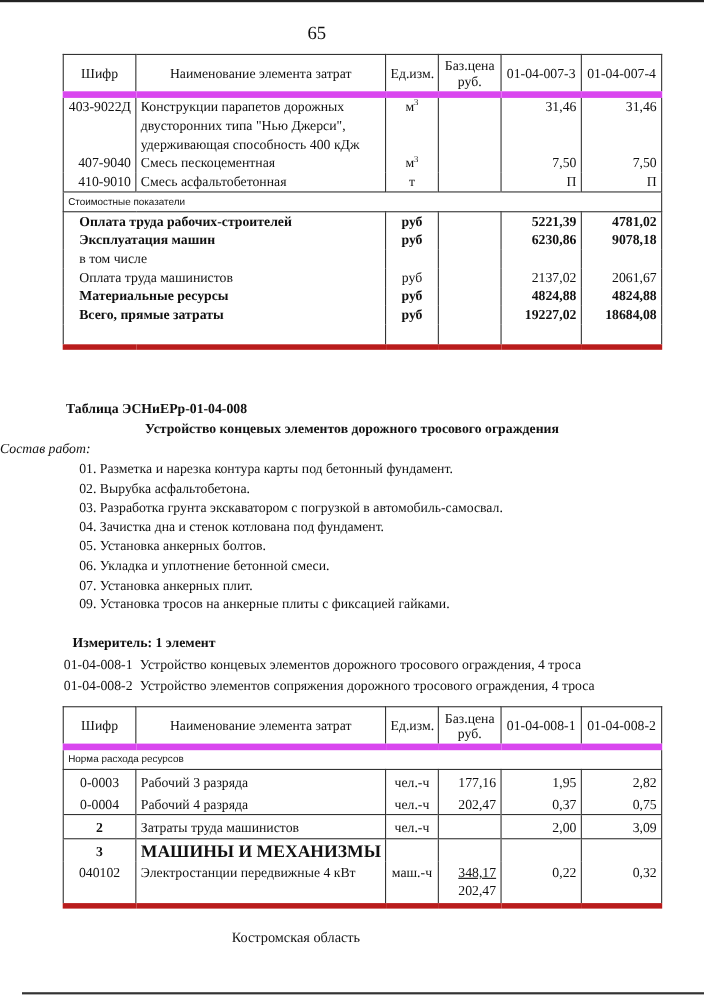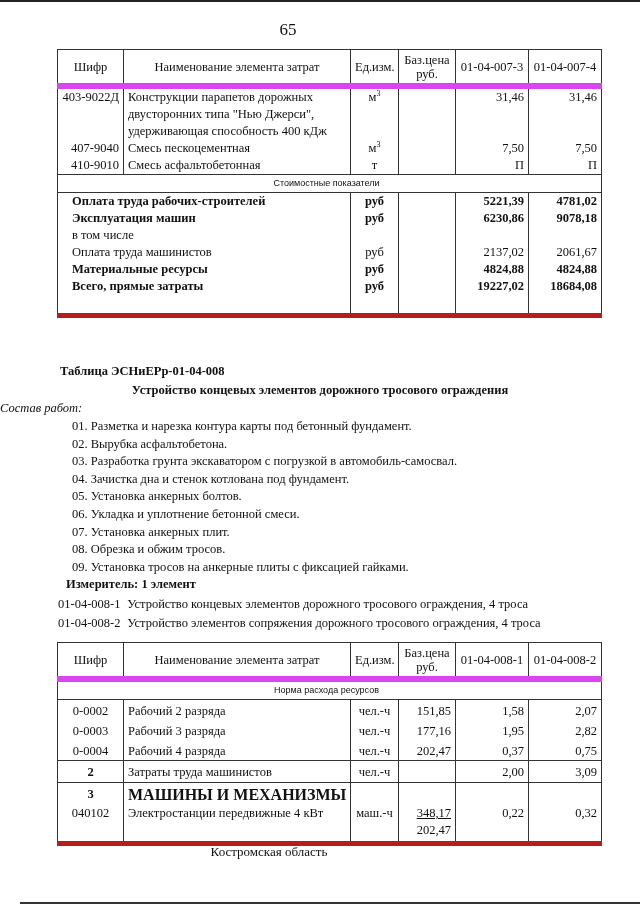--- a/index.html
+++ b/index.html
@@ -8,21 +8,21 @@
   .edge-top { position:absolute; left:0; top:0; width:640px; height:2px; background:#222; }
   .edge-bot { position:absolute; left:20px; top:902px; width:620px; height:2px; background:#333; }
   .page-num { position:absolute; top:20px; left:0; width:520px; text-align:center; font-size:17px;margin-left:28px; }
   table.t { position:absolute; left:57px; border-collapse:collapse; width:544px; table-layout:fixed; }
   table.t td { border-left:1px solid #333; border-right:1px solid #333; padding:0 4px; vertical-align:top;
                line-height:17px; height:17px; white-space:nowrap; }
   table.t tr.hdr td { border-top:1px solid #333; border-bottom:6px solid #d946ef; text-align:center; vertical-align:middle; height:33px; line-height:14px; }
   table.t td.c { text-align:center; }
   table.t td.r { text-align:right; }
   table.t td.b { font-weight:bold; }
-  table.t tr.span td { border-bottom:1px solid #333; border-top:1px solid #333; text-align:center;
+  table.t tr.span td { border-bottom:1px solid #333; border-top:1px solid #333; text-align:left;
                        font-family:"Liberation Sans", sans-serif; font-size:9px; height:17px; }
   table.t tr.last td { border-bottom:5px solid #b91c1c; }
   table.t tr.sep td { border-top:1px solid #333; }
   .wrap { white-space:normal !important; }
   .tbl-title { position:absolute; left:60px; top:364px; font-weight:bold; font-size:12.5px; }
   .center-bold { position:absolute; left:0; width:640px; text-align:center; font-weight:bold; top:383px; }
   .center-it { position:absolute; left:0; width:640px; text-align:left; font-style:italic; top:401px; }
   .works { position:absolute; left:72px; top:418px; line-height:17.6px; }
   .meas { position:absolute; left:66px; top:577px; font-weight:bold; }
   .codes { position:absolute; left:58px; top:595px; line-height:19px; }
@@ -138,21 +138,20 @@
 <div class="center-bold">Устройство концевых элементов дорожного тросового ограждения</div>
 <div class="center-it">Состав работ:</div>
 <div class="works">
   <div>01. Разметка и нарезка контура карты под бетонный фундамент.</div>
   <div>02. Вырубка асфальтобетона.</div>
   <div>03. Разработка грунта экскаватором с погрузкой в автомобиль-самосвал.</div>
   <div>04. Зачистка дна и стенок котлована под фундамент.</div>
   <div>05. Установка анкерных болтов.</div>
   <div>06. Укладка и уплотнение бетонной смеси.</div>
   <div>07. Установка анкерных плит.</div>
-  <div>08. Обрезка и обжим тросов.</div>
   <div>09. Установка тросов на анкерные плиты с фиксацией  гайками.</div>
 </div>
 <div class="meas">Измеритель: 1 элемент</div>
 <div class="codes">
   <div><span class="code">01-04-008-1</span> <span>Устройство концевых элементов дорожного тросового ограждения, 4 троса</span></div>
   <div><span class="code">01-04-008-2</span> <span>Устройство элементов сопряжения дорожного тросового ограждения, 4 троса</span></div>
 </div>
 
 <table class="t" style="top:642px;">
   <colgroup>
@@ -169,28 +168,20 @@
     <td>Наименование элемента затрат</td>
     <td>Ед.изм.</td>
     <td><span>Баз.цена</span><br><span>руб.</span></td>
     <td>01-04-008-1</td>
     <td>01-04-008-2</td>
   </tr>
   <tr class="span">
     <td colspan="6" style="padding-right:10px;">Норма расхода ресурсов</td>
   </tr>
   <tr>
-    <td class="c" style="padding-top:3px;">0-0002</td>
-    <td style="padding-top:3px;">Рабочий 2 разряда</td>
-    <td class="c" style="padding-top:3px;">чел.-ч</td>
-    <td class="r" style="padding-top:3px;">151,85</td>
-    <td class="r" style="padding-top:3px;">1,58</td>
-    <td class="r" style="padding-top:3px;">2,07</td>
-  </tr>
-  <tr>
     <td class="c" style="padding-top:3px;">0-0003</td>
     <td style="padding-top:3px;">Рабочий 3 разряда</td>
     <td class="c" style="padding-top:3px;">чел.-ч</td>
     <td class="r" style="padding-top:3px;">177,16</td>
     <td class="r" style="padding-top:3px;">1,95</td>
     <td class="r" style="padding-top:3px;">2,82</td>
   </tr>
   <tr>
     <td class="c" style="padding-top:3px;">0-0004</td>
     <td style="padding-top:3px;">Рабочий 4 разряда</td>

